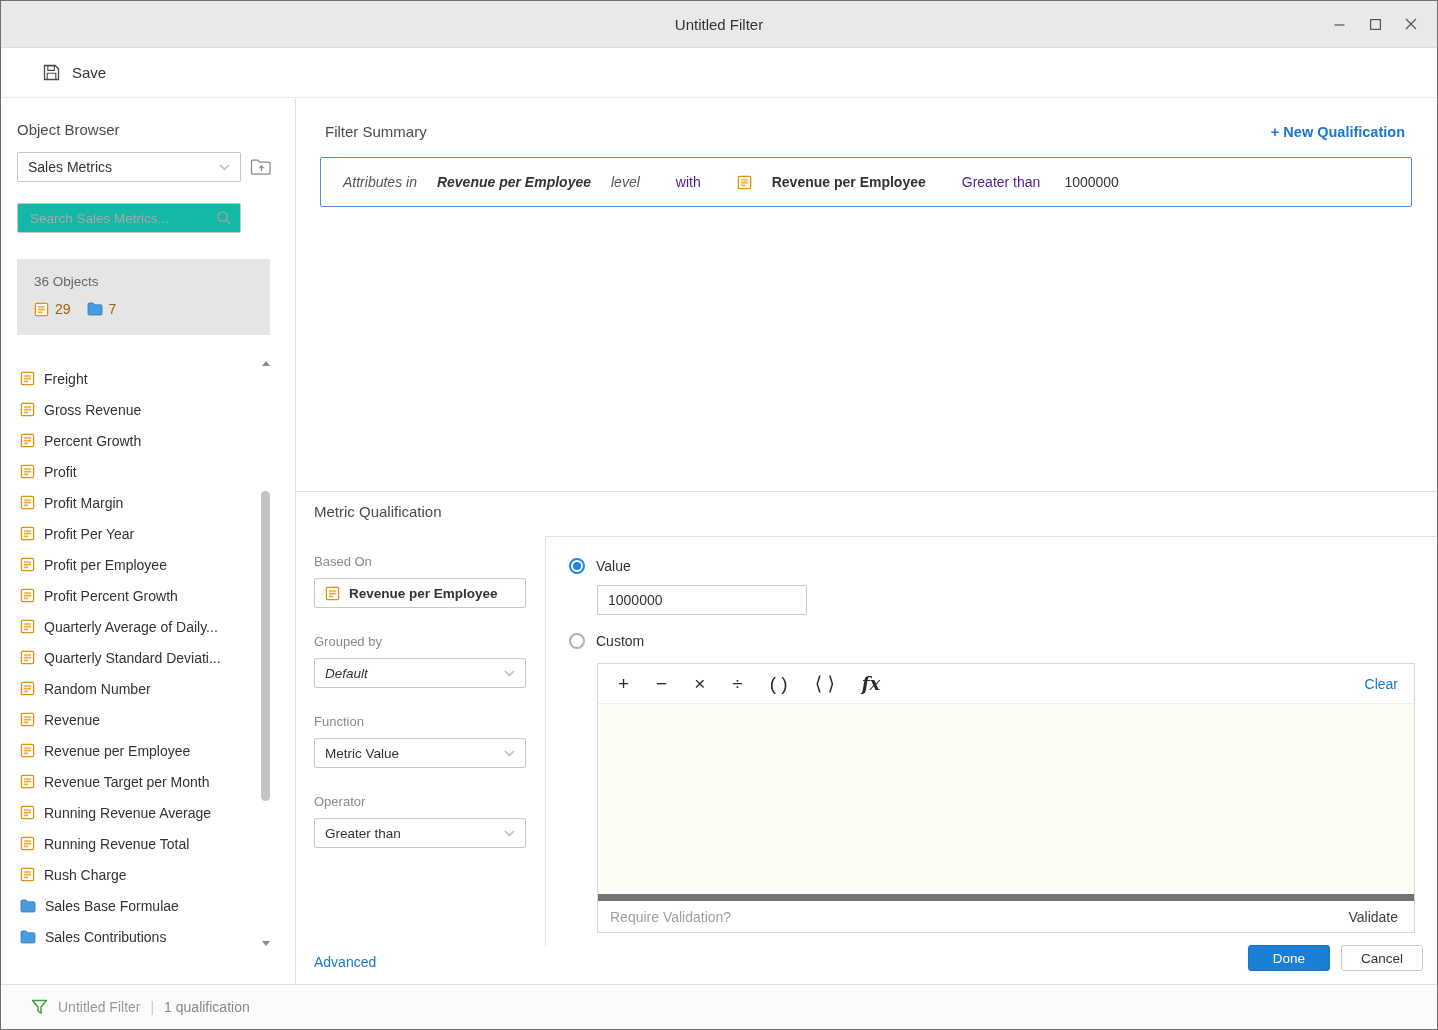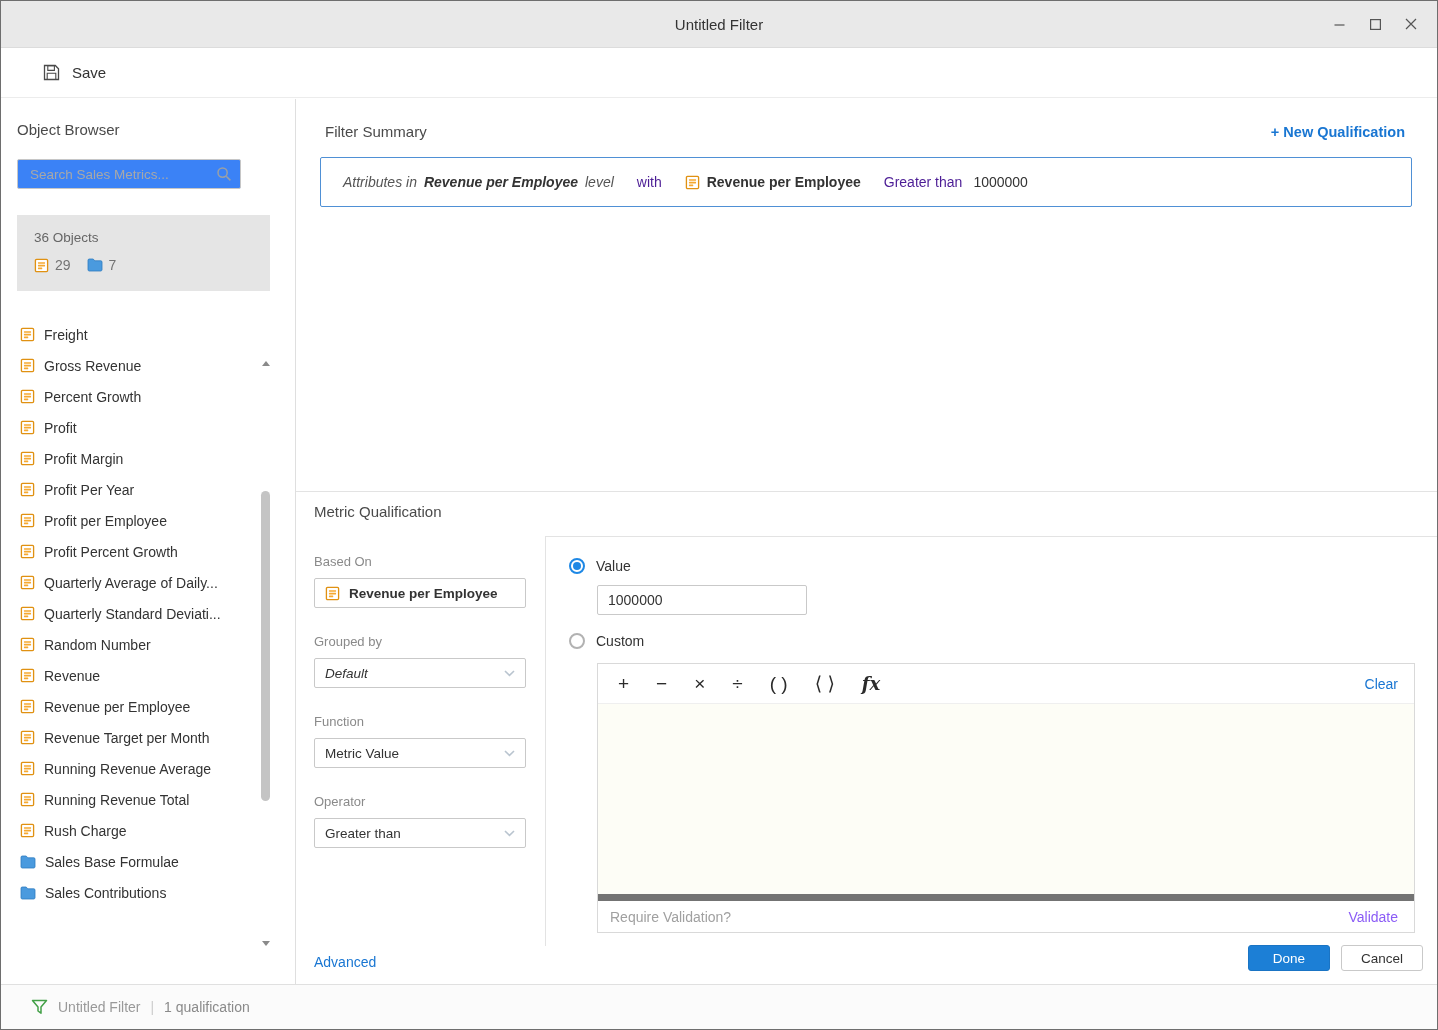--- a/index.html
+++ b/index.html
@@ -27,27 +27,27 @@
   .ob-title { margin-top:22px; font-size:15px; color:#4a4a4a; }
   .ob-row { margin-top:14px; width:256px; display:flex; align-items:center; gap:9px; }
   .select {
     flex:1; height:30px; border:1px solid #c6c6c6; border-radius:2px; background:#fff;
     display:flex; align-items:center; justify-content:space-between; padding:0 10px;
     font-size:14px; color:#333; cursor:pointer;
   }
   .icon-btn { background:none; border:none; padding:0; cursor:pointer; display:flex; align-items:center; }
   .search-box {
     margin-top:21px; width:224px; height:30px; border:1px solid #c6c6c6; border-radius:2px;
-    display:flex; align-items:center; padding:0 8px 0 10px; background:#3b82f6;
+    display:flex; align-items:center; padding:0 8px 0 10px; background:#14b8a6;
   }
   .search-box input { flex:1; min-width:0; border:none; outline:none; font-family:inherit; font-size:13.5px; color:#333; background:transparent; }
   .search-box input::placeholder { color:#a8a8a8; }
   .summary-panel { margin-top:26px; width:253px; height:76px; background:#e5e5e5; padding:15px 17px; }
   .sum-title { font-size:13.5px; color:#666; }
-  .sum-counts { margin-top:12px; display:flex; align-items:center; font-size:14px; color:#737373; }
+  .sum-counts { margin-top:12px; display:flex; align-items:center; font-size:14px; color:#a16207; }
   .sum-counts .cnt { margin-left:6px; }
   .sum-counts .second { margin-left:16px; }
   .obj-list { list-style:none; margin:28px 0 0; padding:0; }
   .obj-item { height:31px; display:flex; align-items:center; gap:9px; font-size:14px; color:#333; padding-left:3px; cursor:pointer; white-space:nowrap; }
   .obj-item .licon { display:none; line-height:0; flex:none; }
   .obj-item.ic-metric .icon-m { display:block; }
   .obj-item.ic-folder .icon-f { display:block; }
   
   .v-scrollbar { position:absolute; right:22px; top:257px; height:595px; width:15px; }
   .sb-arrow { position:absolute; left:0; width:15px; height:15px; display:flex; align-items:center; justify-content:center; cursor:pointer; }
@@ -58,21 +58,21 @@
   .sb-thumb { position:absolute; top:135px; left:3px; width:9px; height:310px; background:#c4c4c4; border-radius:5px; cursor:grab; }
   
   .main { flex:1; position:relative; }
   .fs-header { position:absolute; top:24px; left:29px; right:32px; display:flex; align-items:center; justify-content:space-between; }
   .fs-title { font-size:15px; color:#4a4a4a; }
   .link { color:#1976d2; text-decoration:none; cursor:pointer; }
   .new-qual { font-size:14.5px; font-weight:bold; }
   .qual-box {
     position:absolute; top:58px; left:24px; right:25px; height:50px;
     border:1px solid #4f90d5; border-radius:2px; background:#fff;
-    display:flex; align-items:center; padding:0 22px; gap:7px; font-size:14px; color:#333; cursor:pointer;
+    display:flex; align-items:center; padding:0 22px; gap:20px; font-size:14px; color:#333; cursor:pointer;
   }
   .qual-box .it { font-style:italic; color:#555; }
   .qual-box .b { font-weight:bold; color:#333; }
   .qual-box .gray { color:#4c1d95; }
   .qual-box .sp-l { margin-left:16px; }
   .qual-box .sp-s { margin-left:4px; }
   .mq-divider { position:absolute; top:392px; left:0; right:0; border-top:1px solid #e3e3e3; }
   .mq-title { position:absolute; top:404px; left:18px; font-size:15px; color:#4a4a4a; }
   
   .mq-left { position:absolute; top:455px; left:18px; width:212px; }
@@ -101,21 +101,21 @@
   }
   .expr-box { position:absolute; top:126px; left:51px; right:22px; height:270px; border:1px solid #d9d9d9; display:flex; flex-direction:column; background:#fff; }
   .expr-toolbar { height:40px; flex:none; display:flex; align-items:center; padding:0 16px 0 20px; border-bottom:1px solid #efefef; }
   .expr-ops { display:flex; align-items:center; gap:27px; }
   .expr-op { font-size:19px; color:#2b2b2b; cursor:pointer; line-height:1; }
   .expr-ops .expr-op:last-child { font-style:italic; font-family:"DejaVu Serif", serif; font-size:18px; font-weight:bold; }
   .expr-clear { margin-left:auto; font-size:14px; }
   .expr-area { flex:1; background:#fdfdf6; cursor:text; }
   .expr-footer { height:38px; flex:none; border-top:7px solid #737373; display:flex; align-items:center; justify-content:space-between; padding:0 16px 0 12px; }
   .req-val { font-size:14px; color:#a0a0a0; }
-  .validate { font-size:14px; color:#8b5cf6; cursor:default; }
+  .validate { font-size:14px; color:#404040; cursor:default; }
   .advanced { position:absolute; left:18px; bottom:14px; font-size:14px; }
   .action-buttons { position:absolute; right:14px; bottom:13px; display:flex; gap:11px; }
   .btn { height:26px; min-width:82px; border-radius:3px; font-family:inherit; font-size:13.5px; cursor:pointer; }
   .btn-done { background:#1c7fd6; border:1px solid #1a74c4; color:#fff; }
   .btn-cancel { background:#fff; border:1px solid #c9c9c9; color:#333; }
   
   .statusbar {
     position:absolute; bottom:0; left:0; right:0; height:45px; background:#fbfbfb;
     border-top:1px solid #e0e0e0; display:flex; align-items:center; padding-left:30px; gap:10px;
     font-size:14px; color:#999;
@@ -160,20 +160,36 @@
       </span>
       <span>Save</span>
     </button>
   </div>
 
   <div class="bodywrap">
 
     <aside class="sidebar">
       <div class="ob-title">Object Browser</div>
 
+      <div class="ob-row">
+        <div class="select">
+          <span>Sales Metrics</span>
+          <span style="line-height:0;">
+            <svg width="11" height="7" viewBox="0 0 11 7">
+                <path d="M1 1l4.5 4.3L10 1" fill="none" stroke="#b9c4cf" stroke-width="1.6"></path>
+              </svg>
+          </span>
+        </div>
+        <button class="icon-btn" title="Browse">
+          <svg width="23" height="19" viewBox="0 0 23 19">
+              <path d="M1.5 3.2c0-.6.4-1 1-1h5.2l1.8 2h9.5c.6 0 1 .4 1 1v10c0 .6-.4 1-1 1H2.5c-.6 0-1-.4-1-1z" fill="none" stroke="#8a8a8a" stroke-width="1.3"></path>
+              <path d="M11.5 13V8M9.3 10.1l2.2-2.2 2.2 2.2" fill="none" stroke="#8a8a8a" stroke-width="1.3"></path>
+            </svg>
+        </button>
+      </div>
 
       <div class="search-box">
         <input type="text" placeholder="Search Sales Metrics..." style="">
         <span class="icon-btn" style="line-height:0;">
           <svg width="16" height="16" viewBox="0 0 16 16">
               <circle cx="6.6" cy="6.6" r="4.6" fill="none" stroke="#9aa0a6" stroke-width="1.5"></circle>
               <path d="M10.2 10.2l4.2 4.2" stroke="#9aa0a6" stroke-width="1.5"></path>
             </svg>
         </span>
       </div>

